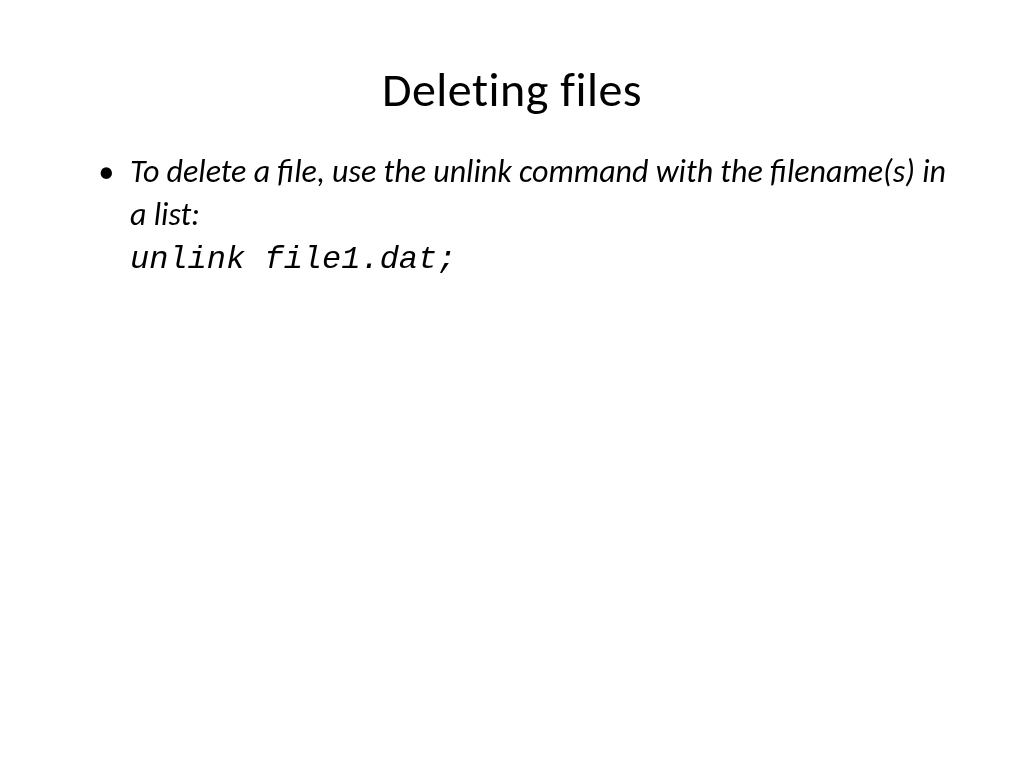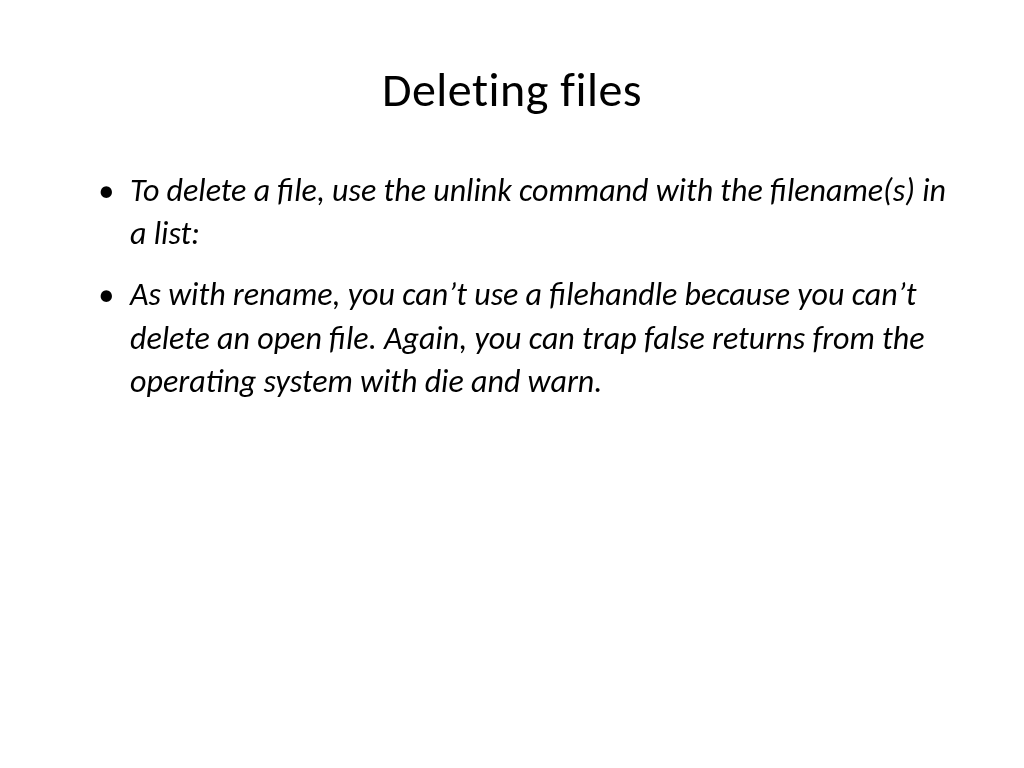--- a/index.html
+++ b/index.html
@@ -13,21 +13,21 @@
       background: #ffffff;
       font-family: Calibri, "Segoe UI", Arial, sans-serif;
       color: #000000;
       padding: 60px 70px 40px 70px;
       overflow: hidden;
     }
     .slide-title {
       font-size: 48px;
       font-weight: 400;
       text-align: center;
-      margin-bottom: 50px;
+      margin-bottom: 31px;
       letter-spacing: 0.5px;
     }
     .content {
       padding-left: 20px;
     }
     ul {
       list-style: none;
     }
     li {
       position: relative;
@@ -53,18 +53,16 @@
   </style>
 </head>
 <body>
 
 <h1 class="slide-title">Deleting files</h1>
 
 <div class="content">
   <ul>
     <li>
       <span>To delete a file, use the unlink command with the filename(s) in a list:</span>
-    </li>
-    <li>
-      <span>As with rename, you can’t use a filehandle because you can’t delete an open file. Again, you can trap false returns from the operating system with die and warn.</span>
+      <span class="code-line">unlink file1.dat;</span>
     </li>
   </ul>
 </div>
 
 </body></html>

